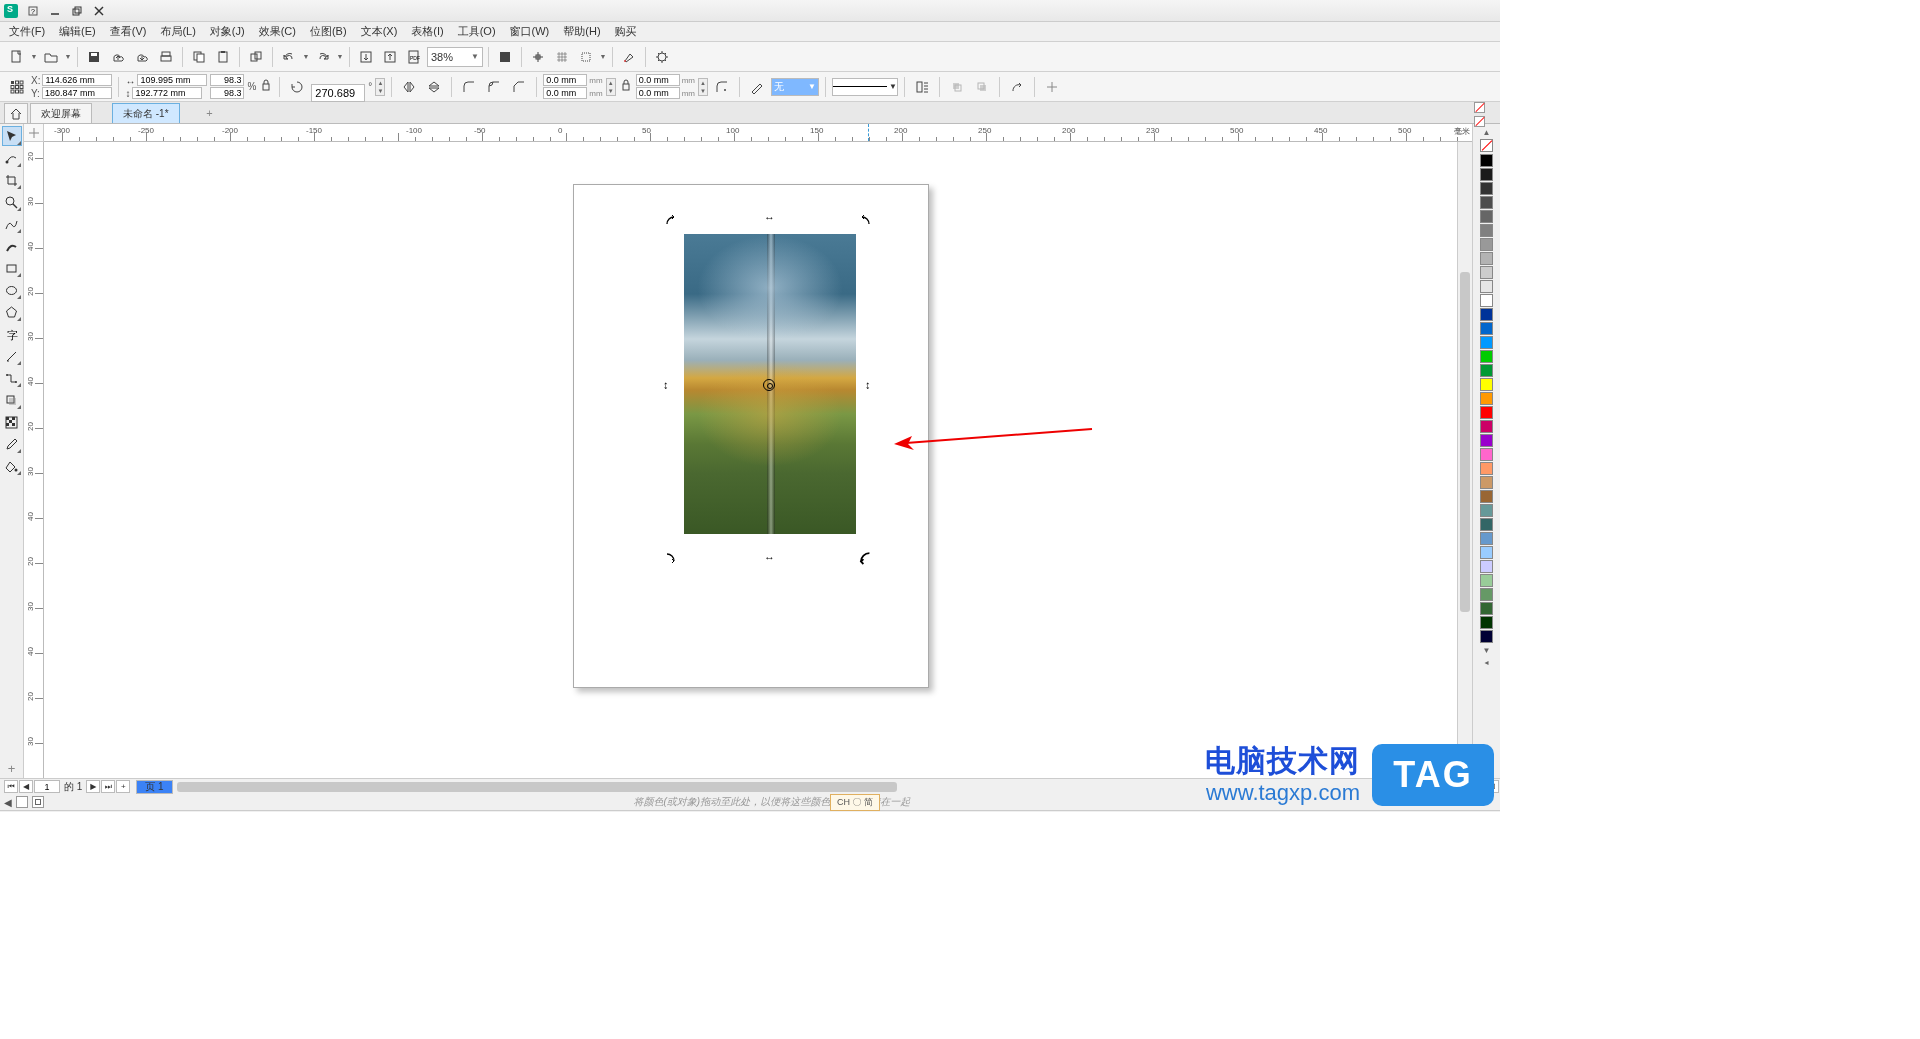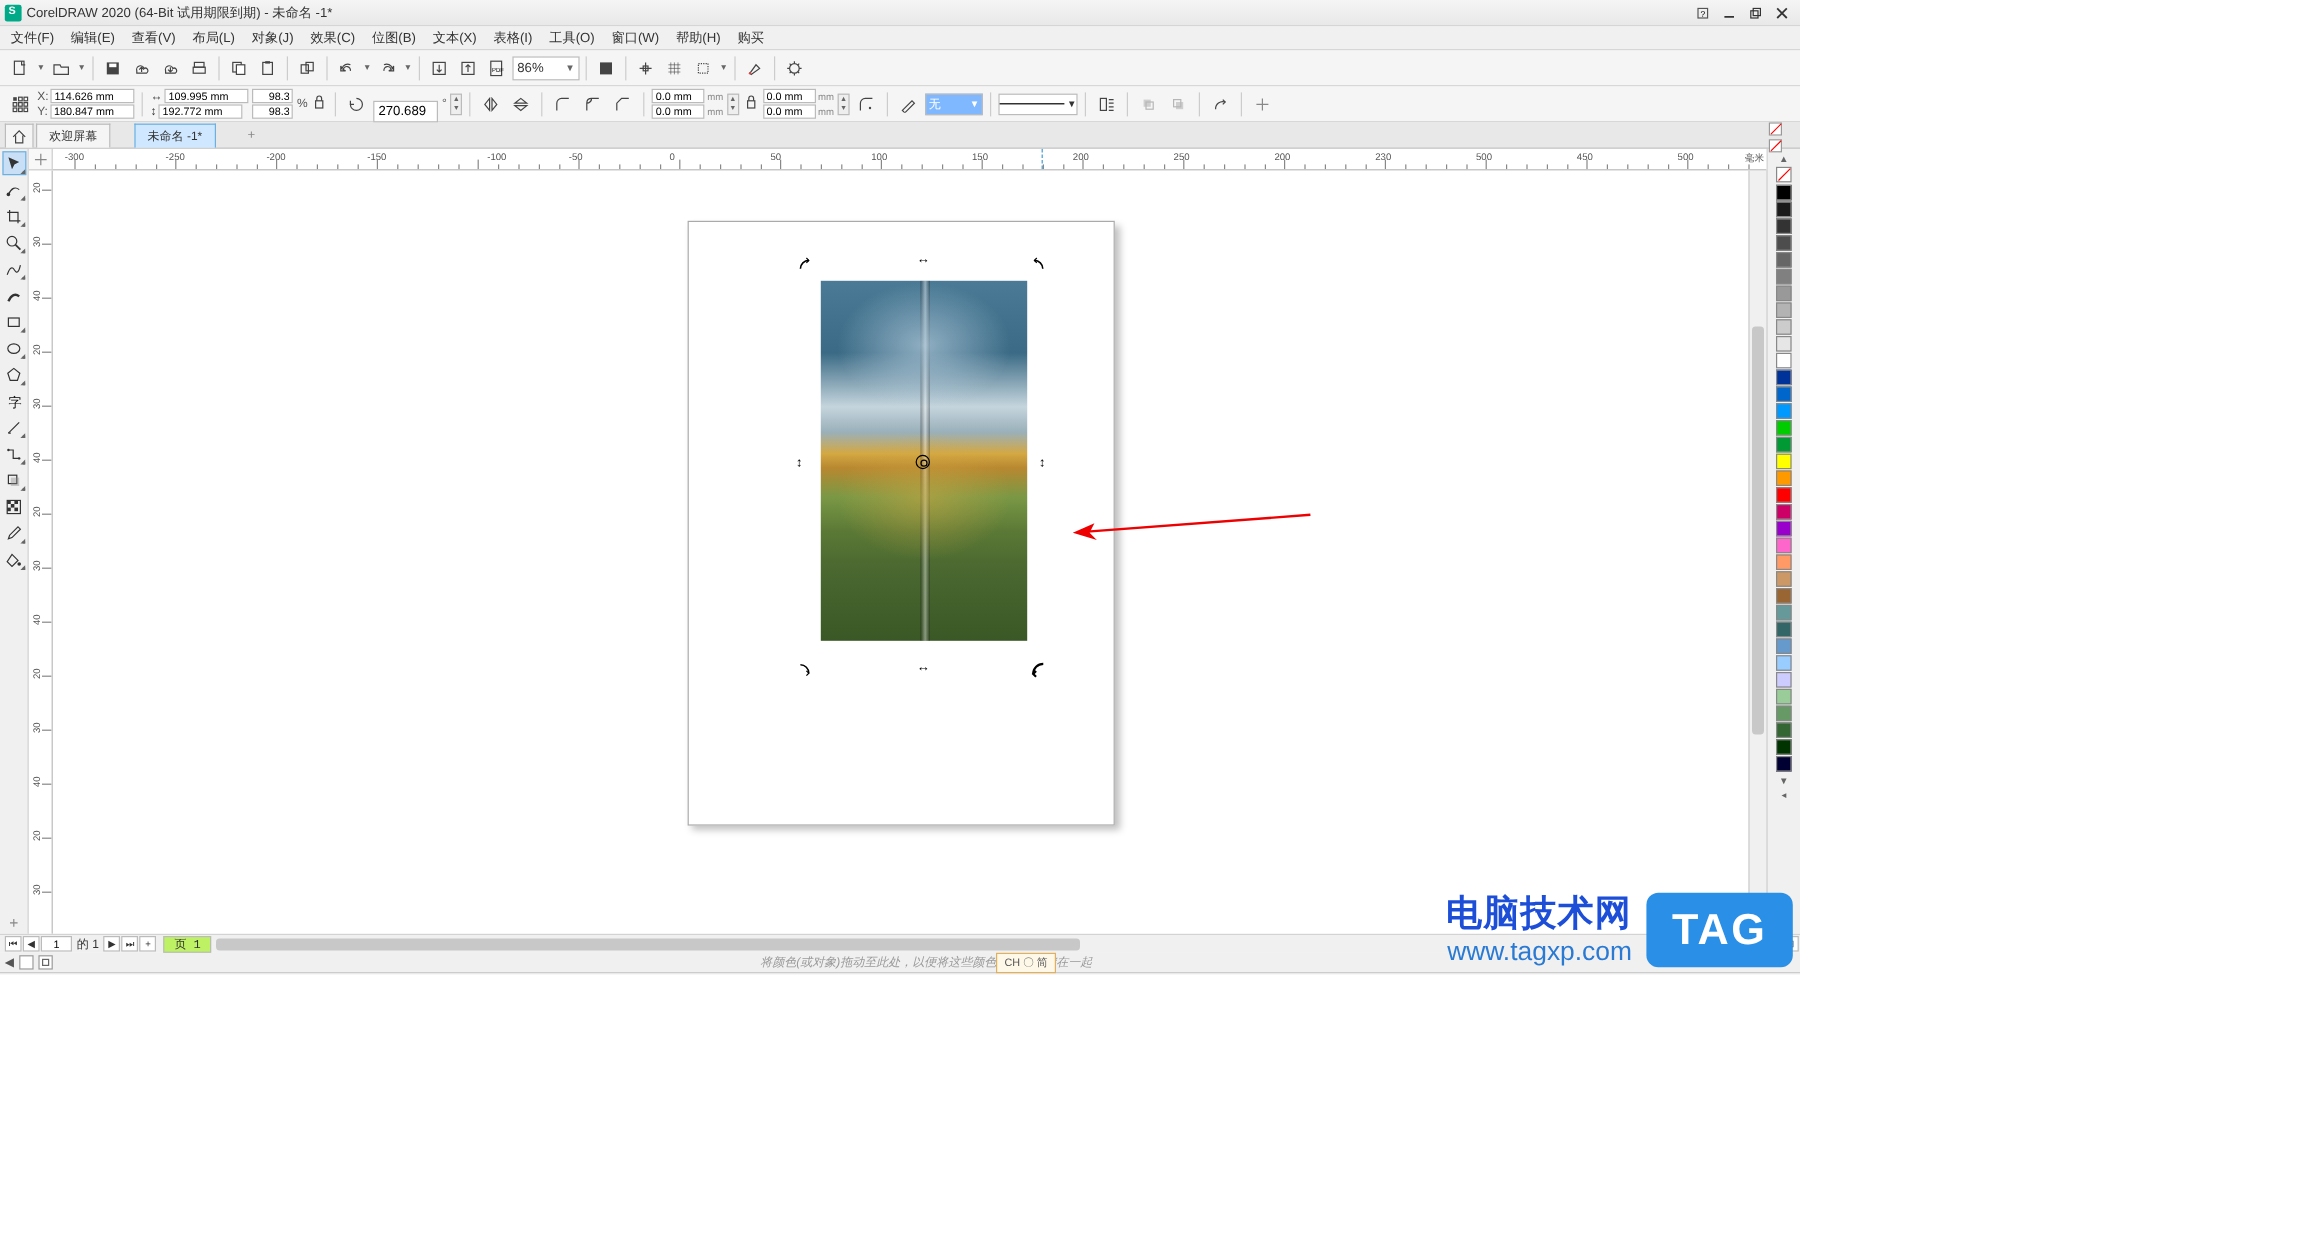--- a/index.html
+++ b/index.html
@@ -111,21 +111,21 @@
 
 .right-strip { position:absolute; right:14px; top:-22px; width:14px; display:flex; flex-direction:column; align-items:center; gap:3px; }
 .right-strip .sw2 { width:11px; height:11px; border:1px solid #999; background:#fff; position:relative; }
 .right-strip .sw2::after { content:""; position:absolute; left:-1px; top:4px; width:12px; height:1px; background:red; transform:rotate(-45deg); }
 
 
 .bottom1 { height:16px; background:#f0f0f0; border-top:1px solid #ccc; display:flex; align-items:center; font-size:10px; }
 .bottom1 .pgnav { display:flex; align-items:center; gap:1px; padding:0 4px; }
 .bottom1 .pgbtn { width:14px; height:13px; border:1px solid #bbb; background:#fff; display:flex; align-items:center; justify-content:center; font-size:8px; cursor:pointer; }
 .bottom1 .pgnum { width:26px; height:13px; border:1px solid #bbb; background:#fff; text-align:center; font-size:9px; }
-.bottom1 .pgtab { height:14px; padding:0 8px; border:1px solid #bbb; background:#bef264; display:flex; align-items:center; margin-left:2px; cursor:pointer;font-family:Liberation Mono, monospace; }
+.bottom1 .pgtab { height:14px; padding:0 8px; border:1px solid #bbb; background:#3b82f6; display:flex; align-items:center; margin-left:2px; cursor:pointer; }
 .bottom1 .hscroll { flex:1; height:14px; background:#f0f0f0; margin-left:4px; position:relative; }
 .bottom1 .hscroll .thumb { position:absolute; top:2px; bottom:2px; left:0; width:720px; background:#c8c8c8; border-radius:3px; }
 .bottom1 .tiny { width:14px; height:13px; border:1px solid #bbb; background:#fff; margin:0 1px; display:flex; align-items:center; justify-content:center; font-size:8px; }
 
 .bottom2 { height:16px; background:#f0f0f0; display:flex; align-items:center; padding:0 4px; gap:4px; font-size:10px; color:#555; }
 .bottom2 .sw3 { width:12px; height:12px; border:1px solid #999; background:#fff; }
 .bottom2 .hint { flex:1; text-align:center; font-style:italic; color:#999; font-size:10px; }
 .bottom2 .imebox { position:absolute; right:620px; padding:1px 6px; border:1px solid #e0b060; background:#fef8e8; font-size:9px; }
 
 
@@ -136,21 +136,20 @@
 
 .wm1 { position:absolute; right:140px; bottom:30px; font-size:30px; font-weight:bold; color:#1d4ed8; font-family:"SimHei",sans-serif; letter-spacing:1px; }
 .wm2 { position:absolute; right:140px; bottom:6px; font-size:22px; color:#2a7ad4; font-family:Arial; }
 .tag { position:absolute; right:6px; bottom:6px; width:122px; height:62px; background:#2a8fe6; border-radius:10px; display:flex; align-items:center; justify-content:center; color:#fff; font-size:36px; font-weight:bold; font-family:Arial; letter-spacing:2px; }
 </style>
 </head>
 <body>
 
 <div class="titlebar">
   <div class="icon"></div>
-  <div class="title">CorelDRAW 2020 (64-Bit 试用期限到期) - 未命名 -1*</div>
   <div class="wbtn">
       <svg viewBox="0 0 10 10">
         <rect x="1" y="1" width="8" height="8" fill="none" stroke="#555"></rect>
         <text x="3" y="8" font-size="7">?</text>
       </svg>
     </div>
   <div class="wbtn">
       <svg viewBox="0 0 10 10">
         <line x1="1" y1="8" x2="9" y2="8" stroke="#333" stroke-width="1.5"></line>
       </svg>
@@ -270,21 +269,21 @@
         <path d="M7 10V4m-2 2l2-2 2 2" fill="none" stroke="#444"></path>
       </svg>
     </div>
   <div class="tbtn">
       <svg viewBox="0 0 14 14">
         <rect x="2" y="1" width="9" height="12" fill="none" stroke="#444"></rect>
         <text x="3" y="10" font-size="5">PDF</text>
       </svg>
     </div>
   <div class="zoom-box">
-      <span>86%</span>
+      <span>38%</span>
       <span class="dd">▼</span>
     </div>
   <div class="tsep"></div>
   <div class="tbtn">
       <svg viewBox="0 0 14 14">
         <rect x="2" y="2" width="10" height="10" fill="#444"></rect>
       </svg>
     </div>
   <div class="tsep"></div>
   <div class="tbtn">

